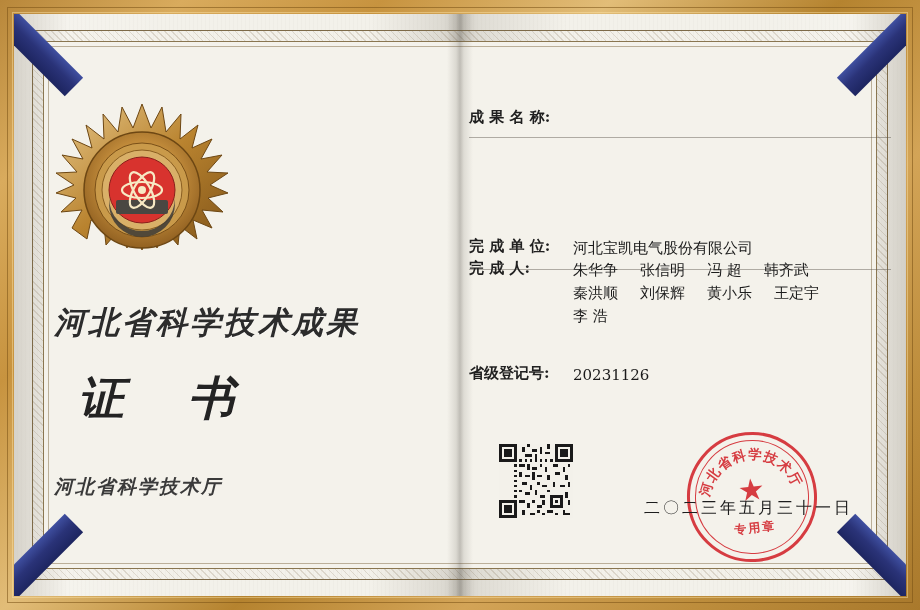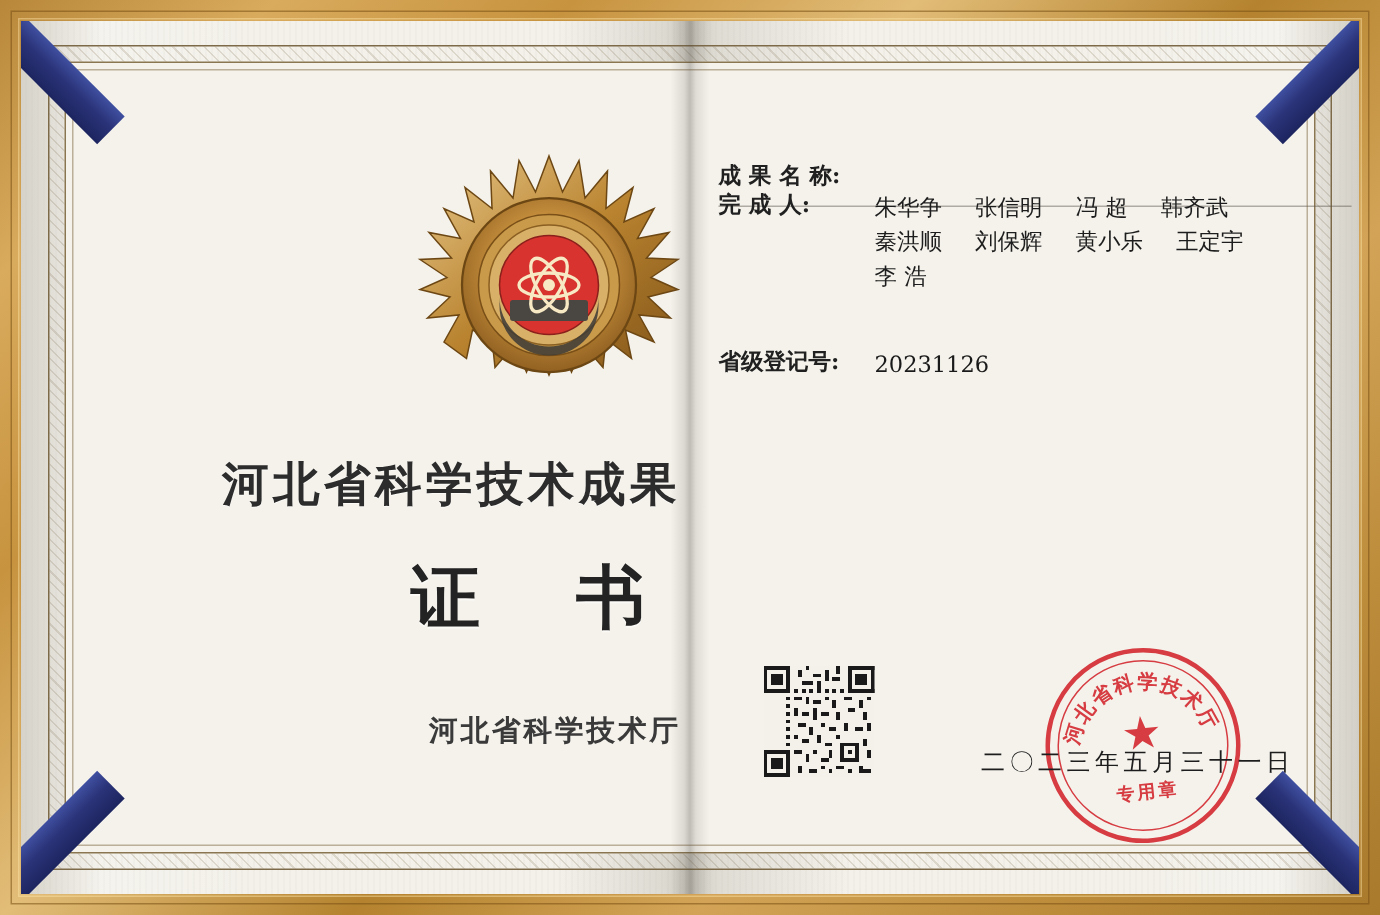--- a/index.html
+++ b/index.html
@@ -129,22 +129,23 @@
   .ribbon.bl { left: -22px; bottom: 26px; transform: rotate(-45deg); }
   .ribbon.br { right: -22px; bottom: 26px; transform: rotate(45deg); }
 
   
   .left-page {
     position: absolute;
     left: 40px; top: 44px;
     width: 400px; height: 494px;
     display: flex;
     flex-direction: column;
-    align-items: flex-end;
+    align-items: flex-start;
     z-index: 3;
+    font-style: italic;
   }
 
   .emblem {
     margin-top: 44px;
     width: 176px;
     height: 176px;
     position: relative;
   }
 
   .title-line1 {
@@ -171,21 +172,21 @@
     font-family: "DejaVu Serif", "Liberation Serif", serif;
     font-weight: bold;
     font-size: 19px;
     letter-spacing: 2px;
     color: #3a3a3a;
   }
 
   
   .right-page {
     position: absolute;
-    left: 465px; top: 60px;
+    left: 455px; top: 60px;
     width: 400px; height: 480px;
     z-index: 3;
     font-family: "DejaVu Serif", "Liberation Serif", serif;
   }
 
   .field {
     position: relative;
     display: flex;
     align-items: flex-start;
     color: #1d1d1d;
@@ -361,20 +362,25 @@
       <div class="issuer">河北省科学技术厅</div>
     </div>
 
     <div class="right-page">
 
       <div class="field" style="margin-top:34px;">
         <div class="field-label">成 果 名 称:</div>
         <div class="rule"></div>
       </div>
 
+      <div class="field" style="margin-top:110px;">
+        <div class="field-label">完 成 单 位:</div>
+        <div class="field-value">河北宝凯电气股份有限公司</div>
+        <div class="rule"></div>
+      </div>
 
       <div class="field" style="">
         <div class="field-label">完 成 人:</div>
         <div>
           <div class="names-row">
             <span>朱华争</span>
             <span>张信明</span>
             <span>冯  超</span>
             <span>韩齐武</span>
           </div>

